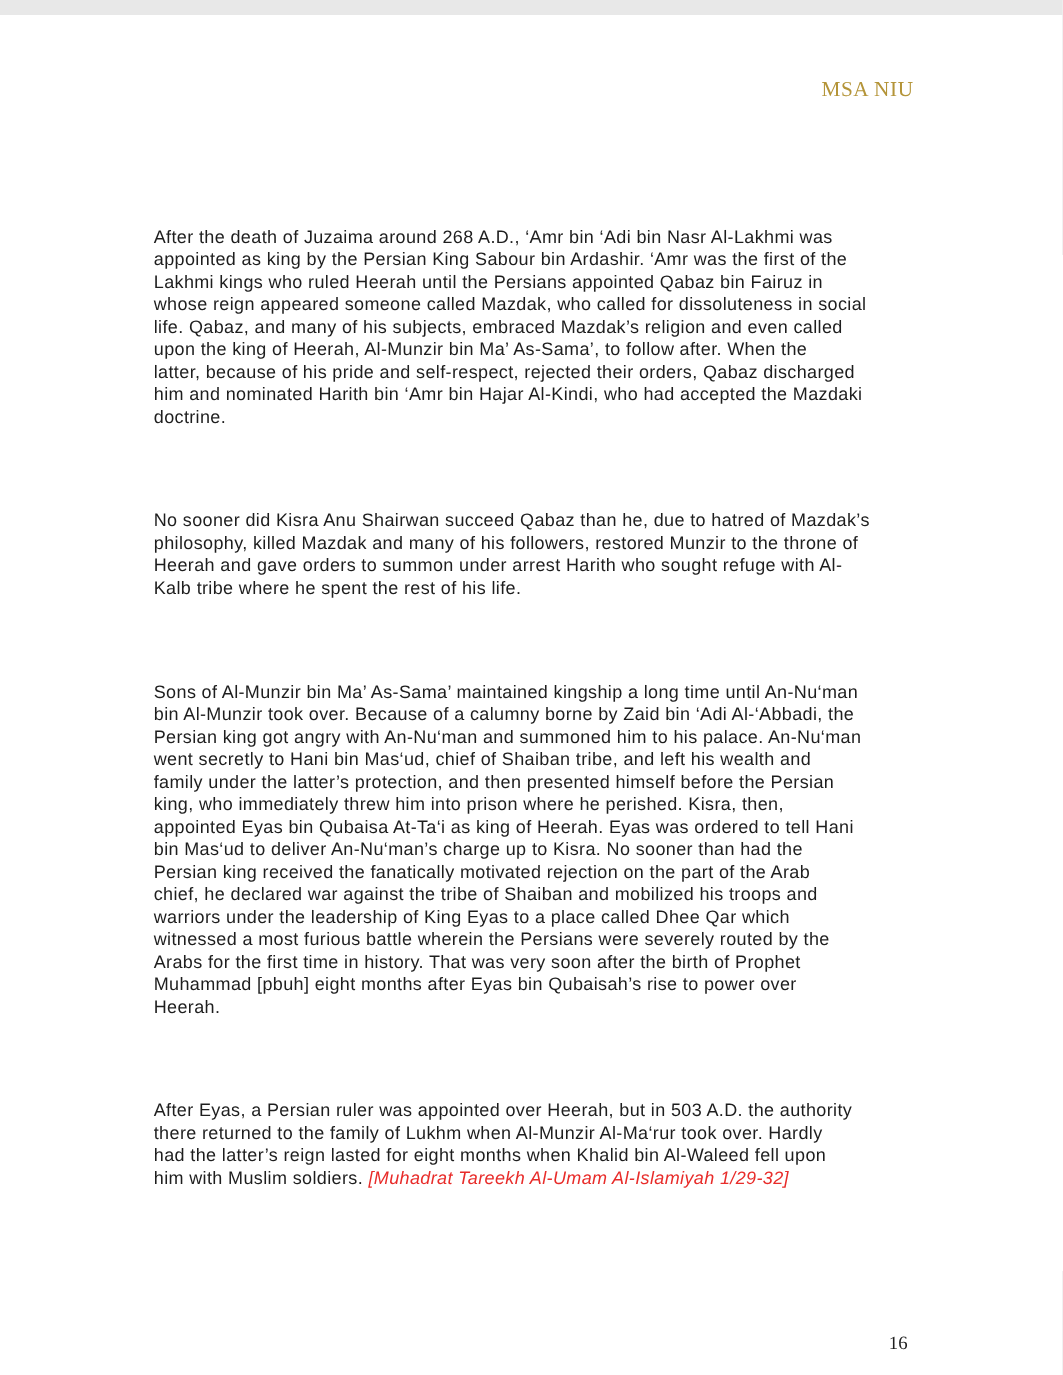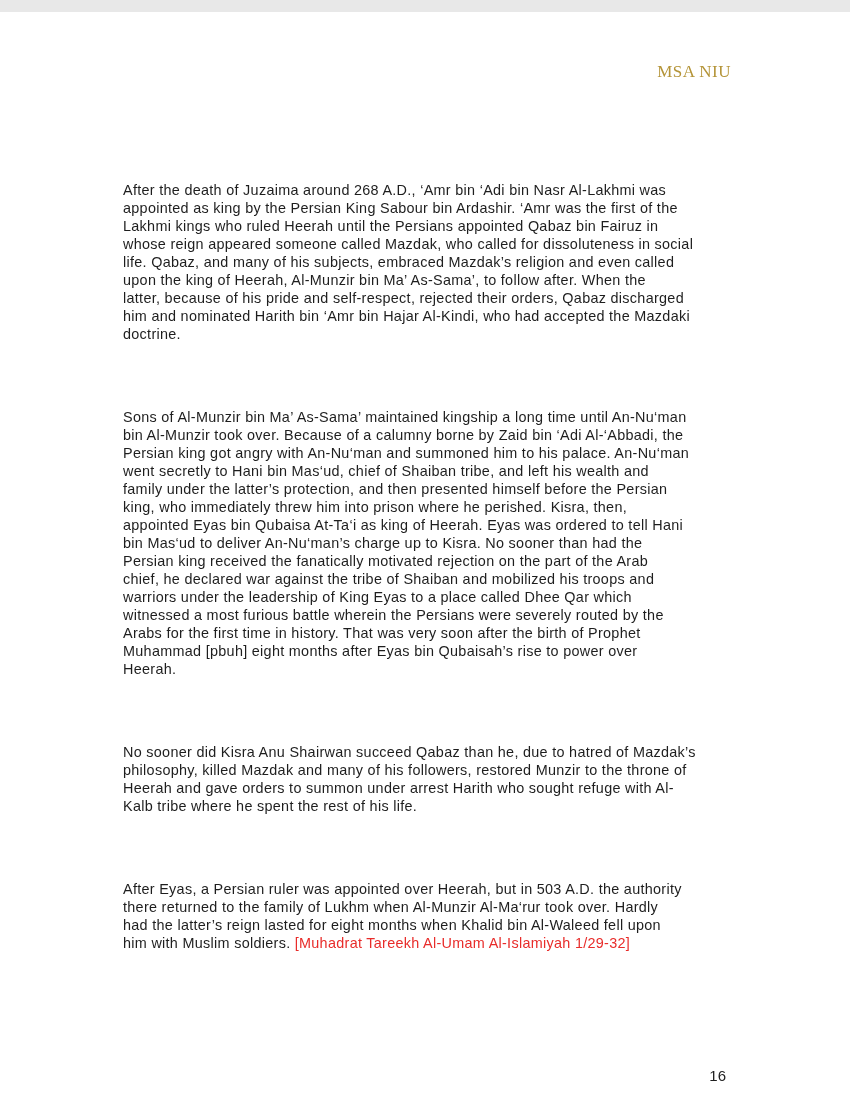--- a/index.html
+++ b/index.html
@@ -37,28 +37,29 @@
     letter-spacing: 0.3px;
     color: var(--body-text, #1E1E1E);
     white-space: pre;
   }
   p.para {
     margin: 0 0 11px 0;
     padding: 0;
   }
   .citation {
     color: var(--citation-red, #E82C2A);
+    font-style: italic;
   }
   .footer {
     position: absolute;
     top: 1055px;
     left: 123px;
     right: 124px;
     text-align: right;
-    font-family: Liberation Sans, sans-serif;
+    font-family: Liberation Serif, serif;
     font-size: 15px;
     color: var(--body-text, #1E1E1E);
   }
 </style>
 </head>
 <body>
 
 <div class="page">
 
   <div class="header">
@@ -71,40 +72,40 @@
     <p class="para"><span>After the death of Juzaima around 268 A.D., ‘Amr bin ‘Adi bin Nasr Al-Lakhmi was
 appointed as king by the Persian King Sabour bin Ardashir. ‘Amr was the first of the
 Lakhmi kings who ruled Heerah until the Persians appointed Qabaz bin Fairuz in
 whose reign appeared someone called Mazdak, who called for dissoluteness in social
 life. Qabaz, and many of his subjects, embraced Mazdak’s religion and even called
 upon the king of Heerah, Al-Munzir bin Ma’ As-Sama’, to follow after. When the
 latter, because of his pride and self-respect, rejected their orders, Qabaz discharged
 him and nominated Harith bin ‘Amr bin Hajar Al-Kindi, who had accepted the Mazdaki
 doctrine.</span></p>
 
+    <p class="para"><span>No sooner did Kisra Anu Shairwan succeed Qabaz than he, due to hatred of Mazdak’s
+philosophy, killed Mazdak and many of his followers, restored Munzir to the throne of
+Heerah and gave orders to summon under arrest Harith who sought refuge with Al-
+Kalb tribe where he spent the rest of his life.</span></p>
+
     <p class="para"><span>Sons of Al-Munzir bin Ma’ As-Sama’ maintained kingship a long time until An-Nu‘man
 bin Al-Munzir took over. Because of a calumny borne by Zaid bin ‘Adi Al-‘Abbadi, the
 Persian king got angry with An-Nu‘man and summoned him to his palace. An-Nu‘man
 went secretly to Hani bin Mas‘ud, chief of Shaiban tribe, and left his wealth and
 family under the latter’s protection, and then presented himself before the Persian
 king, who immediately threw him into prison where he perished. Kisra, then,
 appointed Eyas bin Qubaisa At-Ta‘i as king of Heerah. Eyas was ordered to tell Hani
 bin Mas‘ud to deliver An-Nu‘man’s charge up to Kisra. No sooner than had the
 Persian king received the fanatically motivated rejection on the part of the Arab
 chief, he declared war against the tribe of Shaiban and mobilized his troops and
 warriors under the leadership of King Eyas to a place called Dhee Qar which
 witnessed a most furious battle wherein the Persians were severely routed by the
 Arabs for the first time in history. That was very soon after the birth of Prophet
 Muhammad [pbuh] eight months after Eyas bin Qubaisah’s rise to power over
 Heerah.</span></p>
-
-    <p class="para"><span>No sooner did Kisra Anu Shairwan succeed Qabaz than he, due to hatred of Mazdak’s
-philosophy, killed Mazdak and many of his followers, restored Munzir to the throne of
-Heerah and gave orders to summon under arrest Harith who sought refuge with Al-
-Kalb tribe where he spent the rest of his life.</span></p>
 
     <p class="para"><span>After Eyas, a Persian ruler was appointed over Heerah, but in 503 A.D. the authority
 there returned to the family of Lukhm when Al-Munzir Al-Ma‘rur took over. Hardly
 had the latter’s reign lasted for eight months when Khalid bin Al-Waleed fell upon
 him with Muslim soldiers. </span><span class="citation">[Muhadrat Tareekh Al-Umam Al-Islamiyah 1/29-32]</span></p>
 
     
 
     
 

